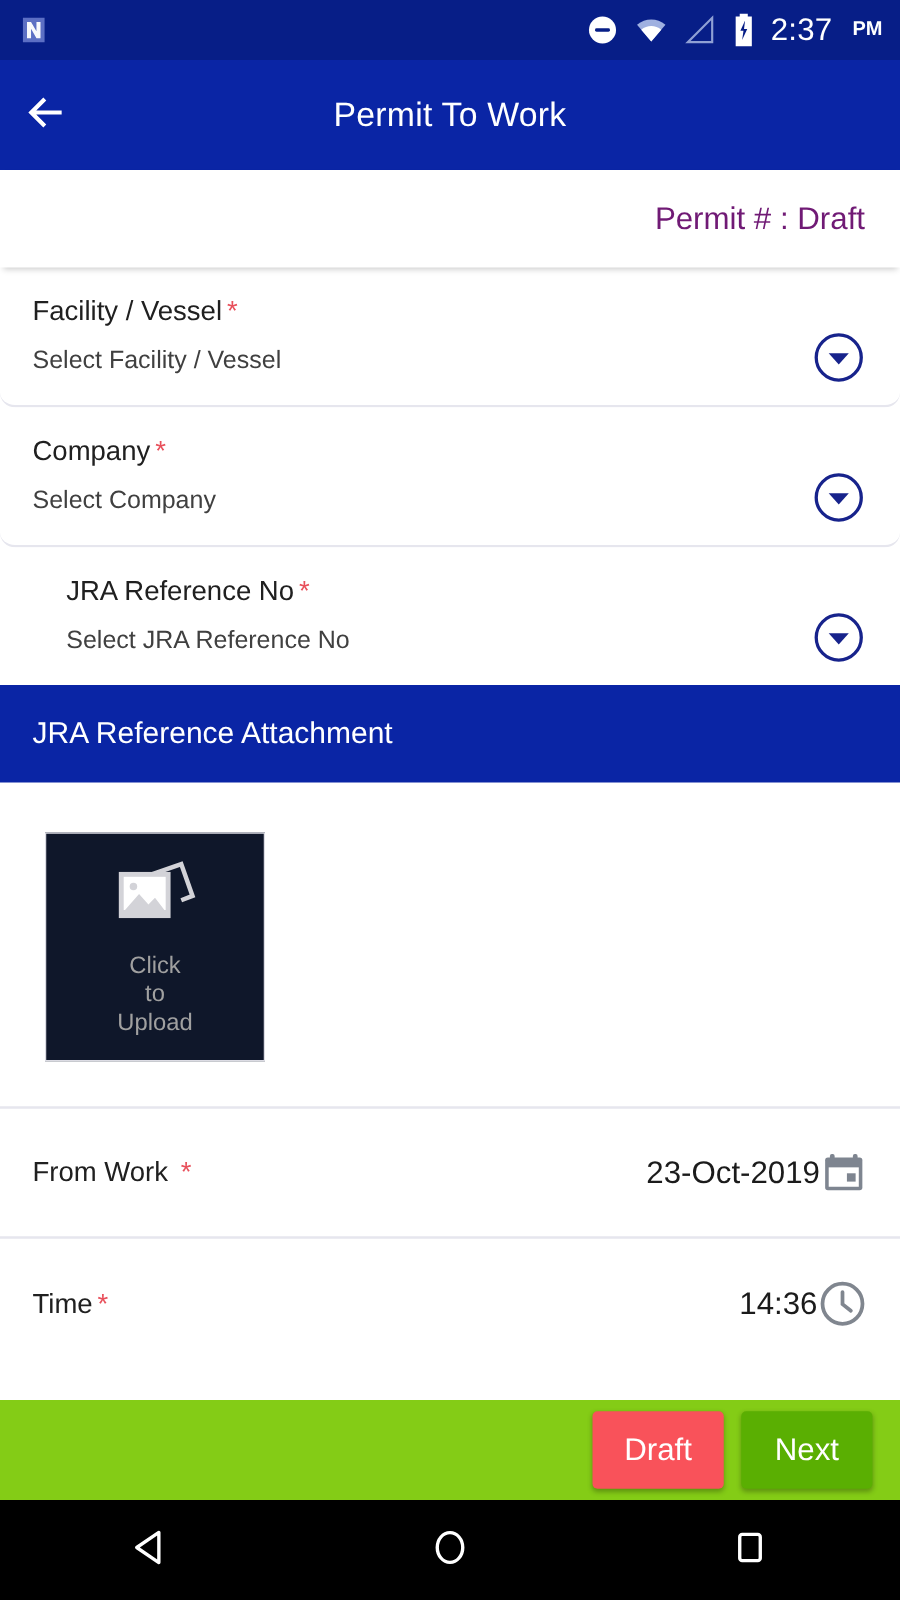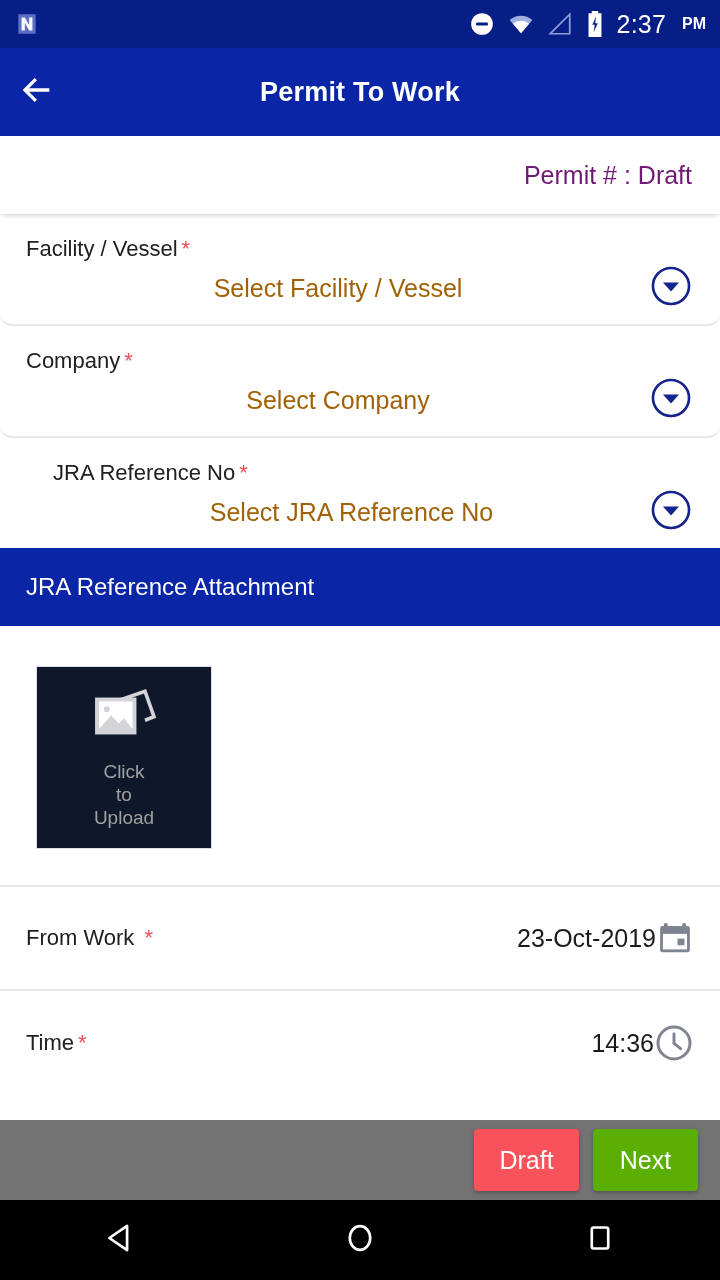--- a/index.html
+++ b/index.html
@@ -25,21 +25,21 @@
   .sb-icon { display: inline-flex; align-items: center; justify-content: center; }
 
   
   .appbar {
     height: 88px; flex: 0 0 88px; background: #0A25A5;
     display: flex; align-items: center; position: relative;
   }
   .back-btn { width: 72px; height: 88px; display: flex; align-items: center; justify-content: center; }
   .appbar-title {
     position: absolute; left: 0; right: 0; text-align: center;
-    color: #ffffff; font-size: 27px; font-weight: 700; letter-spacing: .2px;
+    color: #ffffff; font-size: 27px; font-weight: 400; letter-spacing: .2px;
     pointer-events: none;
   }
 
   
   .permit-row {
     height: 78px; flex: 0 0 78px; background: #ffffff;
     display: flex; align-items: center; justify-content: flex-end;
     padding: 0 28px;
     box-shadow: 0 3px 5px -2px rgba(0,0,0,.22);
     position: relative; z-index: 3;
@@ -57,21 +57,21 @@
     position: relative;
     border-radius: 12px;
   }
   .field-label {
     font-size: 22px; color: #202020; padding-top: 22px;
   }
   .req { color: #e8505b; font-size: 22px; margin-left: 4px; }
   .field-value-row {
     display: flex; align-items: center; min-height: 62px; padding-bottom: 10px;
   }
-  .placeholder { font-size: 25px; color: #a16207; flex: 1 1 auto; text-align: center; }
+  .placeholder { font-size: 20px; color: #404040; flex: 1 1 auto; }
   .dropdown-ico { flex: 0 0 auto; margin-right: 2px; }
 
   
   .section-header {
     background: #0A25A5; height: 78px;
     display: flex; align-items: center; padding: 0 26px;
   }
   .section-header span { color: #ffffff; font-size: 24px; }
 
   
@@ -89,21 +89,21 @@
   .dt-row {
     padding: 0 26px; border-bottom: 2px solid #e6e6ee;
     display: flex; align-items: center; height: 104px;
   }
   .dt-label { font-size: 22px; color: #202020; flex: 1 1 auto; }
   .dt-value { font-size: 25px; color: #1b1b1b; }
   .dt-ico { flex: 0 0 auto; display: flex; align-items: center; }
 
   
   .actionbar {
-    flex: 0 0 80px; height: 80px; background: #737373;
+    flex: 0 0 80px; height: 80px; background: #84cc16;
     display: flex; align-items: center; justify-content: flex-end;
     gap: 14px; padding: 0 22px;
   }
   .btn {
     min-width: 105px; height: 62px; border: none; border-radius: 4px;
     color: #ffffff; font-size: 25px; font-family: "Liberation Sans", sans-serif;
     padding: 0 18px; box-shadow: 0 2px 4px rgba(0,0,0,.28);
     display: inline-flex; align-items: center; justify-content: center;
   }
   .btn-draft { background: #F9525A; }

